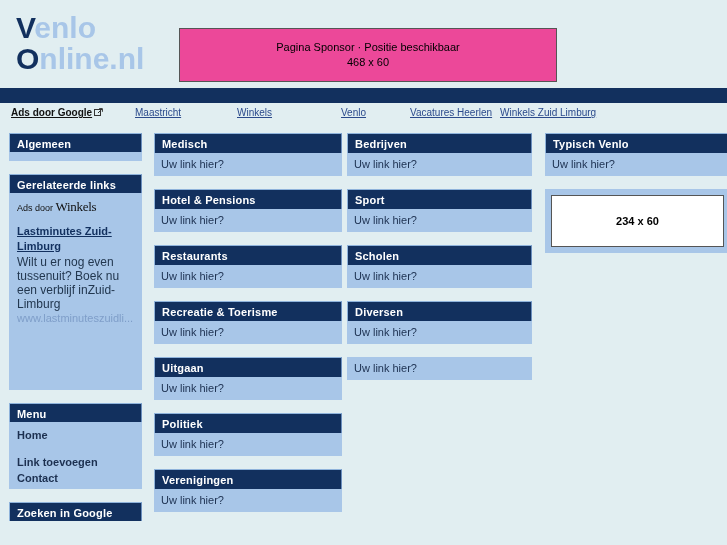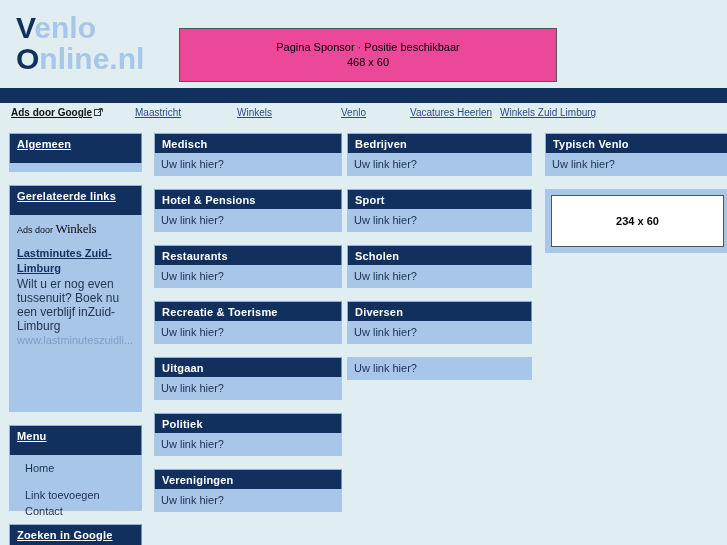--- a/index.html
+++ b/index.html
@@ -143,21 +143,21 @@
     box-sizing: border-box;
   }
   .panel-body.slim { height: 9px; padding: 0; }
   .link-row {
     line-height: 14px;
     height: 14px;
     cursor: pointer;
   }
 
   
-  .side-panel .panel-head { height: 30px; text-decoration: underline; }
+  .side-panel .panel-head { height: 19px; }
 
   #ads-panel .panel-body {
     height: 197px;
     padding: 6px 8px 8px 8px;
   }
   .ads-by {
     font-size: 9px;
     color: #111111;
     margin-bottom: 9px;
     white-space: nowrap;
@@ -183,22 +183,23 @@
   }
   .ad-url {
     font-size: 11px;
     color: #7f9ec9;
     margin-top: 1px;
     white-space: nowrap;
     overflow: hidden;
   }
 
   #menu-panel .panel-body {
-    height: 56px;
-    padding: 5px 8px 6px 16px;
+    height: 67px;
+    padding: 5px 8px 6px 8px;
+    font-weight: bold;
   }
   .menu-item {
     line-height: 16px;
     font-size: 11px;
     color: #1c3050;
     cursor: pointer;
   }
   .menu-gap { height: 11px; }
 
   

